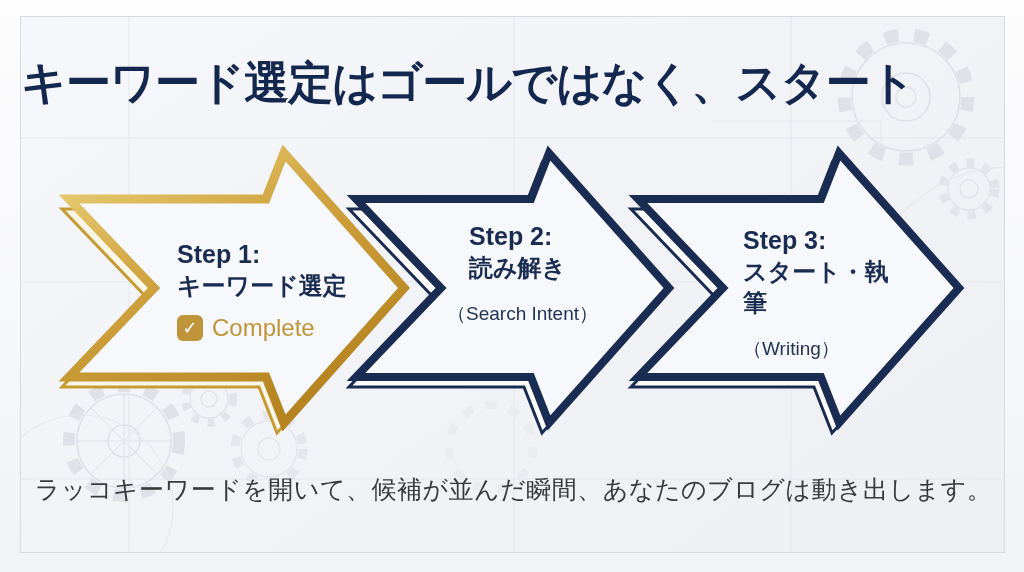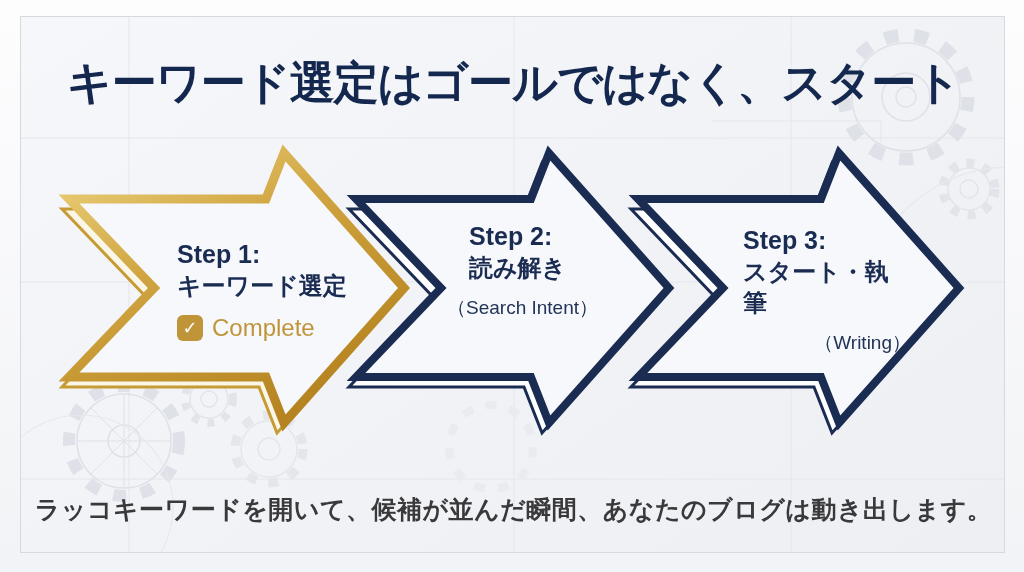--- a/index.html
+++ b/index.html
@@ -13,48 +13,47 @@
   .card {
     position:absolute; left:20px; top:16px; width:985px; height:537px;
     background:linear-gradient(145deg,#f6f7fa 0%,#f1f2f6 60%,#edeff3 100%);
     border:1px solid #d7d9de;
     overflow:hidden;
   }
   svg.layer { position:absolute; left:0; top:0; width:985px; height:537px; }
 
   .title {
     position:absolute; left:0; top:36px; width:985px;
-    text-align:center;
     font-size:45px; font-weight:900; letter-spacing:-1px;
     color:#14274e;
   }
 
   .step { position:absolute; color:#1b2c52; }
   .step .heading { font-size:25px; font-weight:bold; line-height:31px; }
   .step .jp      { font-size:24px; font-weight:bold; line-height:31px; }
-  .step .sub     { font-size:19px; font-weight:400; color:#223457; line-height:26px; margin-top:12px; }
+  .step .sub     { font-size:19px; font-weight:400; color:#223457; line-height:26px; margin-top:18px; }
 
   .step1 { left:156px; top:222px; }
   .step2 { left:448px; top:204px; }
   .step3 { left:722px; top:208px; width:200px; }
-  .step3 .sub { width:168px; text-align:right; }
+  .step3 .sub { width:168px; text-align:left; }
   .step2 .sub { margin-left:-22px; }
 
   .badge { display:flex; align-items:center; gap:9px; margin-top:13px; }
   .check {
     display:inline-block; width:26px; height:26px; border-radius:6px;
     background:#c0953a; color:#ffffff;
     font-size:18px; font-weight:bold; line-height:26px; text-align:center;
   }
   .badge-label { font-size:24px; font-weight:normal; color:#c0953a; }
 
   .caption {
-    position:absolute; left:0; top:476px; width:985px;
+    position:absolute; left:0; top:456px; width:985px;
     text-align:center;
-    font-size:25px; font-weight:bold; letter-spacing:0.5px;
+    font-size:25px; font-weight:normal; letter-spacing:0.5px;
     color:#39393b;
   }
 </style>
 </head>
 <body>
 
 <div class="page">
   <div class="card">
 
     <svg class="layer" viewBox="0 0 985 537" aria-hidden="true">

